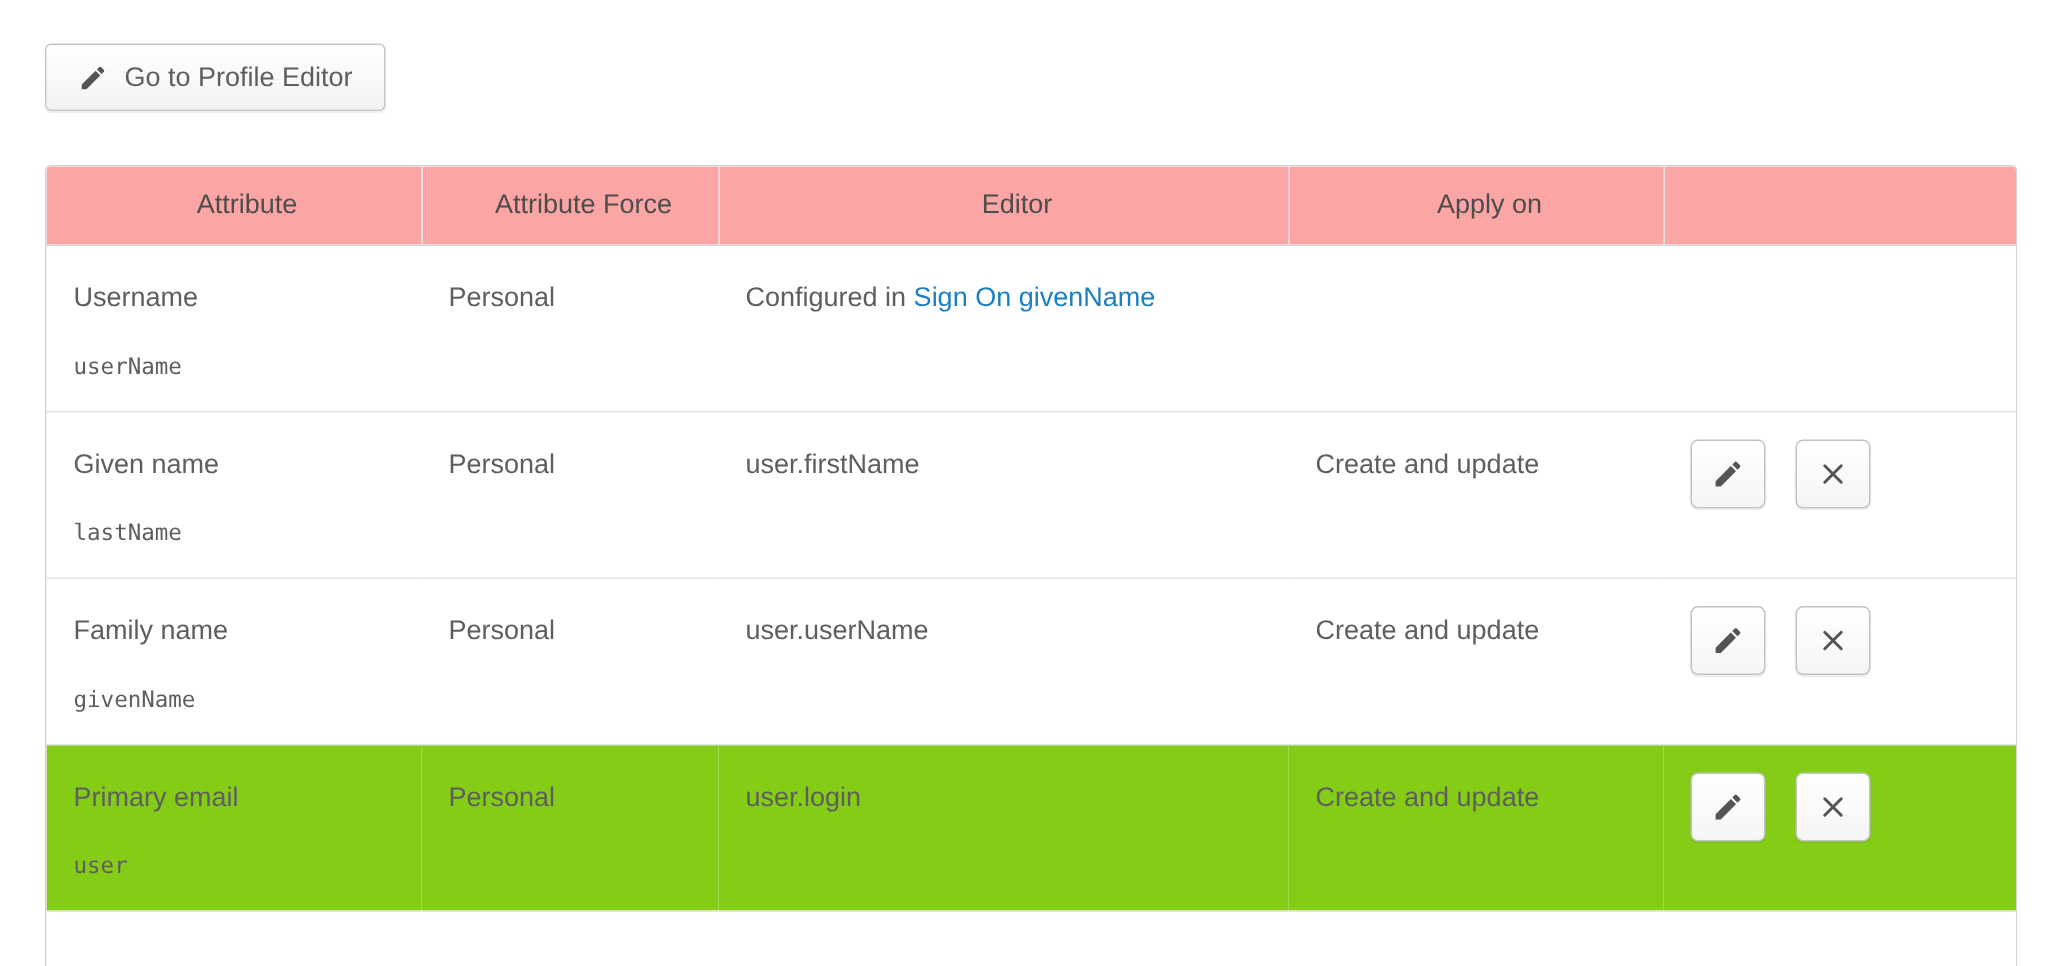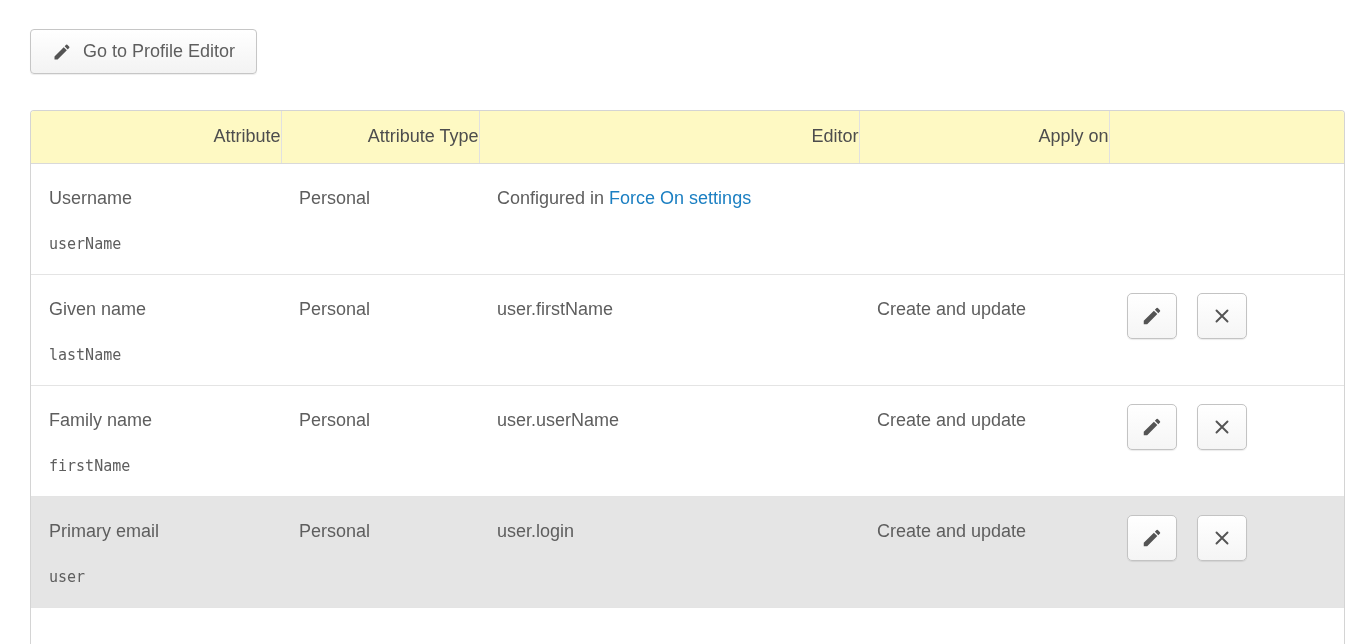--- a/index.html
+++ b/index.html
@@ -33,36 +33,36 @@
     border-radius: 4px 4px 0 0;
     background: #fff;
     overflow: hidden;
   }
   table { border-collapse: collapse; table-layout: fixed; width: 100%; }
   col.c1 { width: 250px; } col.c2 { width: 198px; }
   col.c3 { width: 380px; } col.c4 { width: 250px; }
   col.c5 { width: 237px; }
   thead th {
     height: 52px;
-    background: #fef9c3;
+    background: #fca5a5;
     border-bottom: 1px solid #d9d9d9;
     border-right: 1px solid #e1e1e1;
     font-weight: normal; font-size: 18px; color: #4d4d4d;
-    text-align: right; padding: 0 0 0 18px;
+    text-align: center; padding: 0 0 0 18px;
     vertical-align: middle;
   }
   thead th:last-child { border-right: none; }
   tbody td {
     vertical-align: top;
     padding: 24px 12px 0 18px;
     height: 111px;
     border-bottom: 1px solid #e4e4e4;
     font-size: 18px; color: #5e5e5e; margin-top: 47px;
   }
-  tr.highlight td { background: #e5e5e5; }
+  tr.highlight td { background: #84cc16; }
   tr.partial td { height: 100px; border-bottom: none; }
   .attr-label { font-size: 18px; color: #5e5e5e; }
   .attr-var {
     margin-top: 26px;
     font-family: "DejaVu Sans Mono", monospace;
     font-size: 15px; color: #5e5e5e;
   }
   a.cell-link { color: #1b7fc2; text-decoration: none; cursor: pointer; }
   .actions { display: flex; gap: 20px; padding-top: -4px; }
   .icon-btn {
@@ -94,35 +94,35 @@
     <colgroup>
         <col class="c1">
         <col class="c2">
         <col class="c3">
         <col class="c4">
         <col class="c5">
       </colgroup>
     <thead>
       <tr>
         <th>Attribute</th>
-        <th>Attribute Type</th>
+        <th>Attribute Force</th>
         <th>Editor</th>
         <th>Apply on</th>
         <th></th>
       </tr>
     </thead>
     <tbody>
       <tr>
         <td>
           <div class="attr-label">Username</div>
           <div class="attr-var">userName</div>
         </td>
         <td>Personal</td>
         <td>
-          <span>Configured in </span><a class="cell-link">Force On settings</a>
+          <span>Configured in </span><a class="cell-link">Sign On givenName</a>
         </td>
         <td></td>
         <td></td>
       </tr>
 
       <tr>
         <td>
           <div class="attr-label">Given name</div>
           <div class="attr-var">lastName</div>
         </td>
@@ -145,21 +145,21 @@
                   </svg>
               </span>
             </button>
           </div>
         </td>
       </tr>
 
       <tr>
         <td>
           <div class="attr-label">Family name</div>
-          <div class="attr-var">firstName</div>
+          <div class="attr-var">givenName</div>
         </td>
         <td>Personal</td>
         <td>user.userName</td>
         <td>Create and update</td>
         <td class="actions-cell">
           <div class="actions">
             <button class="icon-btn">
               <span style="display:inline-flex;">
                 <svg width="22" height="22" viewBox="0 0 24 24">
                     <path fill="#545454" d="M3 17.25V21h3.75L17.81 9.94l-3.75-3.75L3 17.25zM20.71 7.04c.39-.39.39-1.02 0-1.41l-2.34-2.34a1 1 0 0 0-1.41 0l-1.83 1.83 3.75 3.75 1.83-1.83z"></path>

